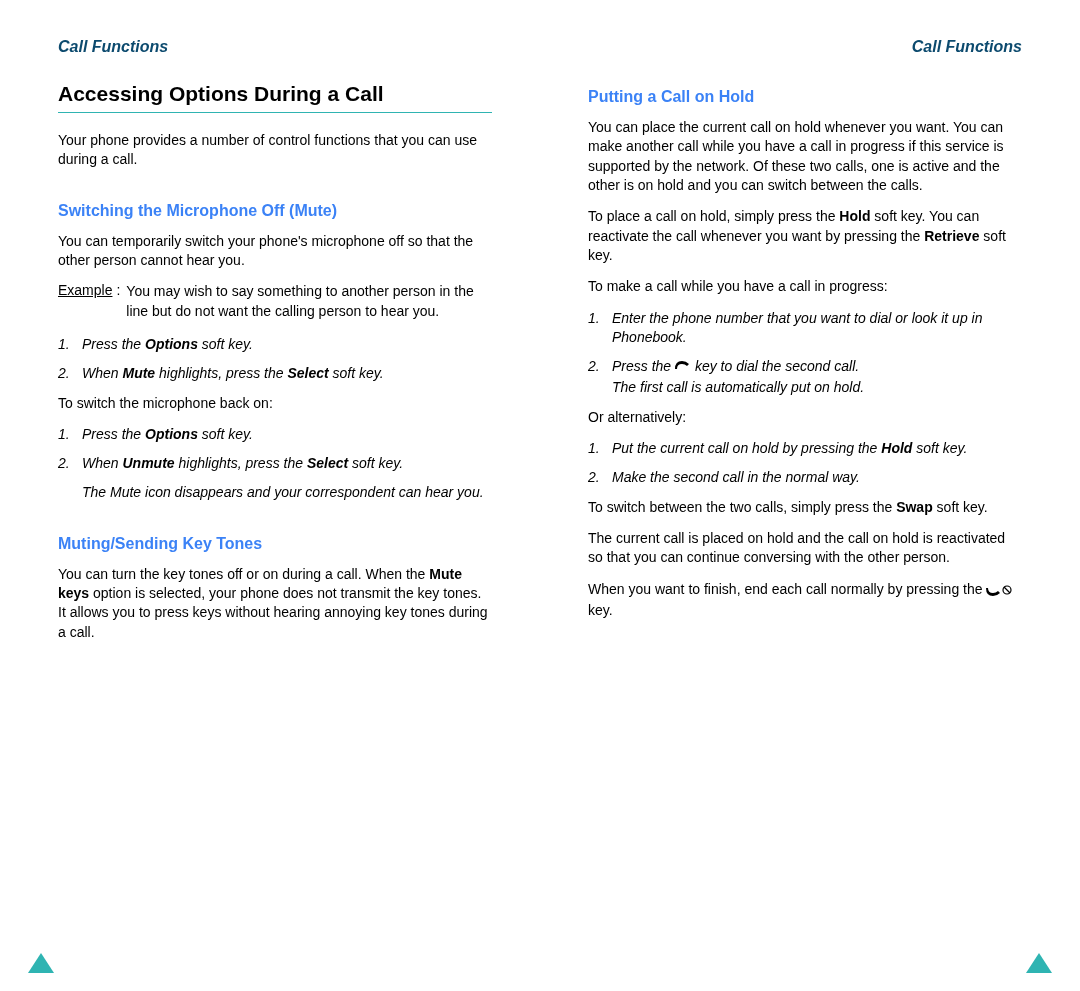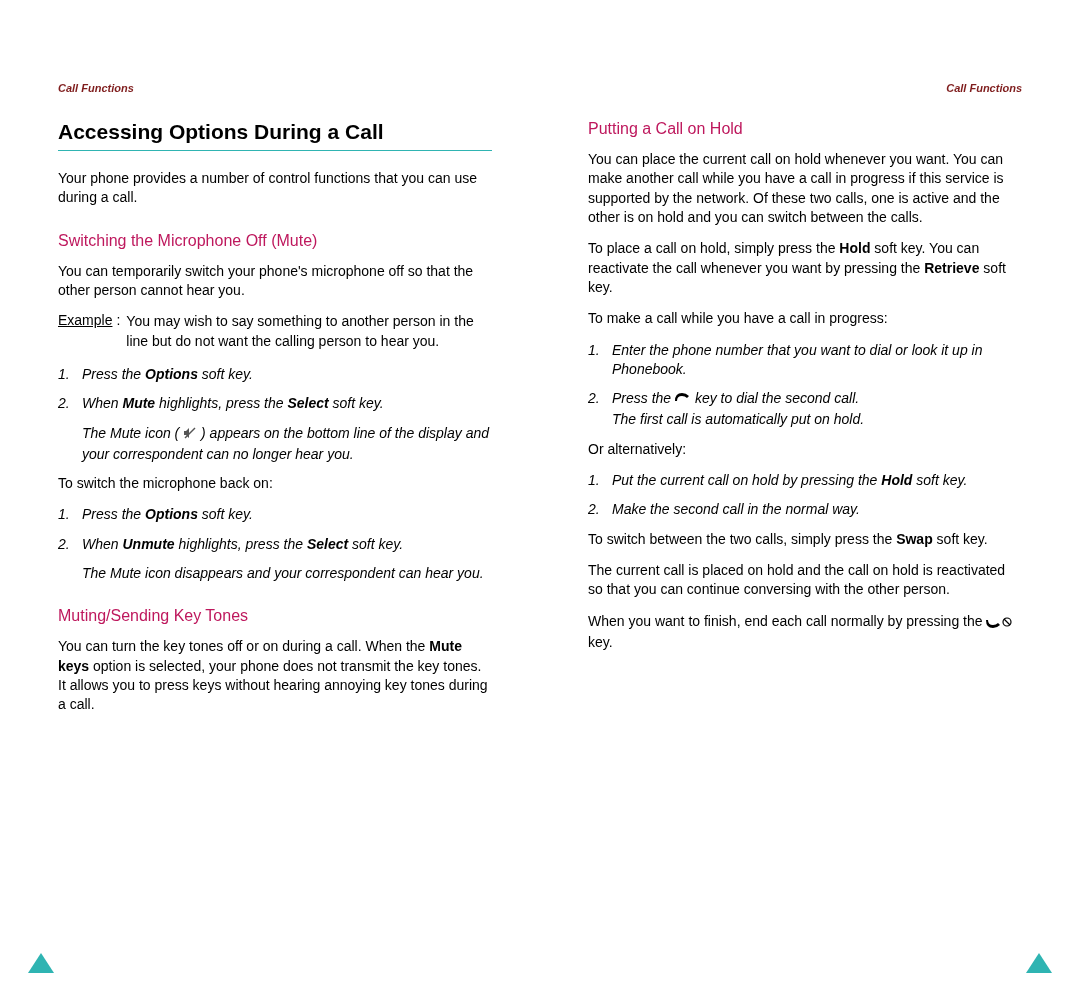--- a/index.html
+++ b/index.html
@@ -11,42 +11,41 @@
     display: flex;
     position: relative;
   }
   .page {
     width: 540px;
     padding: 38px 48px 40px 58px;
     position: relative;
   }
   .page-right { padding: 38px 58px 40px 48px; }
   .running-header {
-    color: #7f1d1d;
+    color: #0c4a6e;
     font-weight: bold;
-    font-size: 11px;
+    font-size: 16px;
     font-style: italic;
     margin-bottom: 26px;
-    margin-top: 44px;
   }
   .rh-left { text-align: left; }
   .rh-right { text-align: right; }
   h1 {
     font-size: 21px;
     font-weight: bold;
     color: #000;
     padding-bottom: 6px;
     border-bottom: 1.5px solid #2fb4b2;
     margin-bottom: 18px;
   }
   h2 {
     font-size: 16px;
-    font-weight: normal;
-    color: #be185d;
-    margin-top: 24px;
+    font-weight: bold;
+    color: #3b82f6;
+    margin-top: 32px;
     margin-bottom: 12px;
   }
   p {
     font-size: 14px;
     line-height: 1.38;
     color: #000;
     margin-bottom: 12px;
   }
   .example-row {
     display: flex;
@@ -137,26 +136,20 @@
   <div class="example-row">
     <span class="example-label">Example</span>
       <span class="example-colon">:</span>
     <span class="example-body">You may wish to say something to another person in the line but do not want the calling person to hear you.</span>
   </div>
 
   <ol>
     <li><span>Press the </span><b>Options</b><span> soft key.</span></li>
     <li>
       <span>When </span><b>Mute</b><span> highlights, press the </span><b>Select</b><span> soft key.</span>
-      <span class="sub">
-        <span>The Mute icon ( </span><span class="icon-mute"><svg width="14" height="14" viewBox="0 0 14 14">
-              <path d="M6 2 L6 12 L3 9 L1 9 L1 5 L3 5 Z" fill="#555"></path>
-              <line x1="2" y1="12" x2="12" y2="2" stroke="#555" stroke-width="1.4"></line>
-            </svg></span><span> ) appears on the bottom line of the display and your correspondent can no longer hear you.</span>
-      </span>
     </li>
   </ol>
 
   <p>To switch the microphone back on:</p>
 
   <ol>
     <li><span>Press the </span><b>Options</b><span> soft key.</span></li>
     <li>
       <span>When </span><b>Unmute</b><span> highlights, press the </span><b>Select</b><span> soft key.</span>
       <span class="sub">The Mute icon disappears and your correspondent can hear you.</span>

